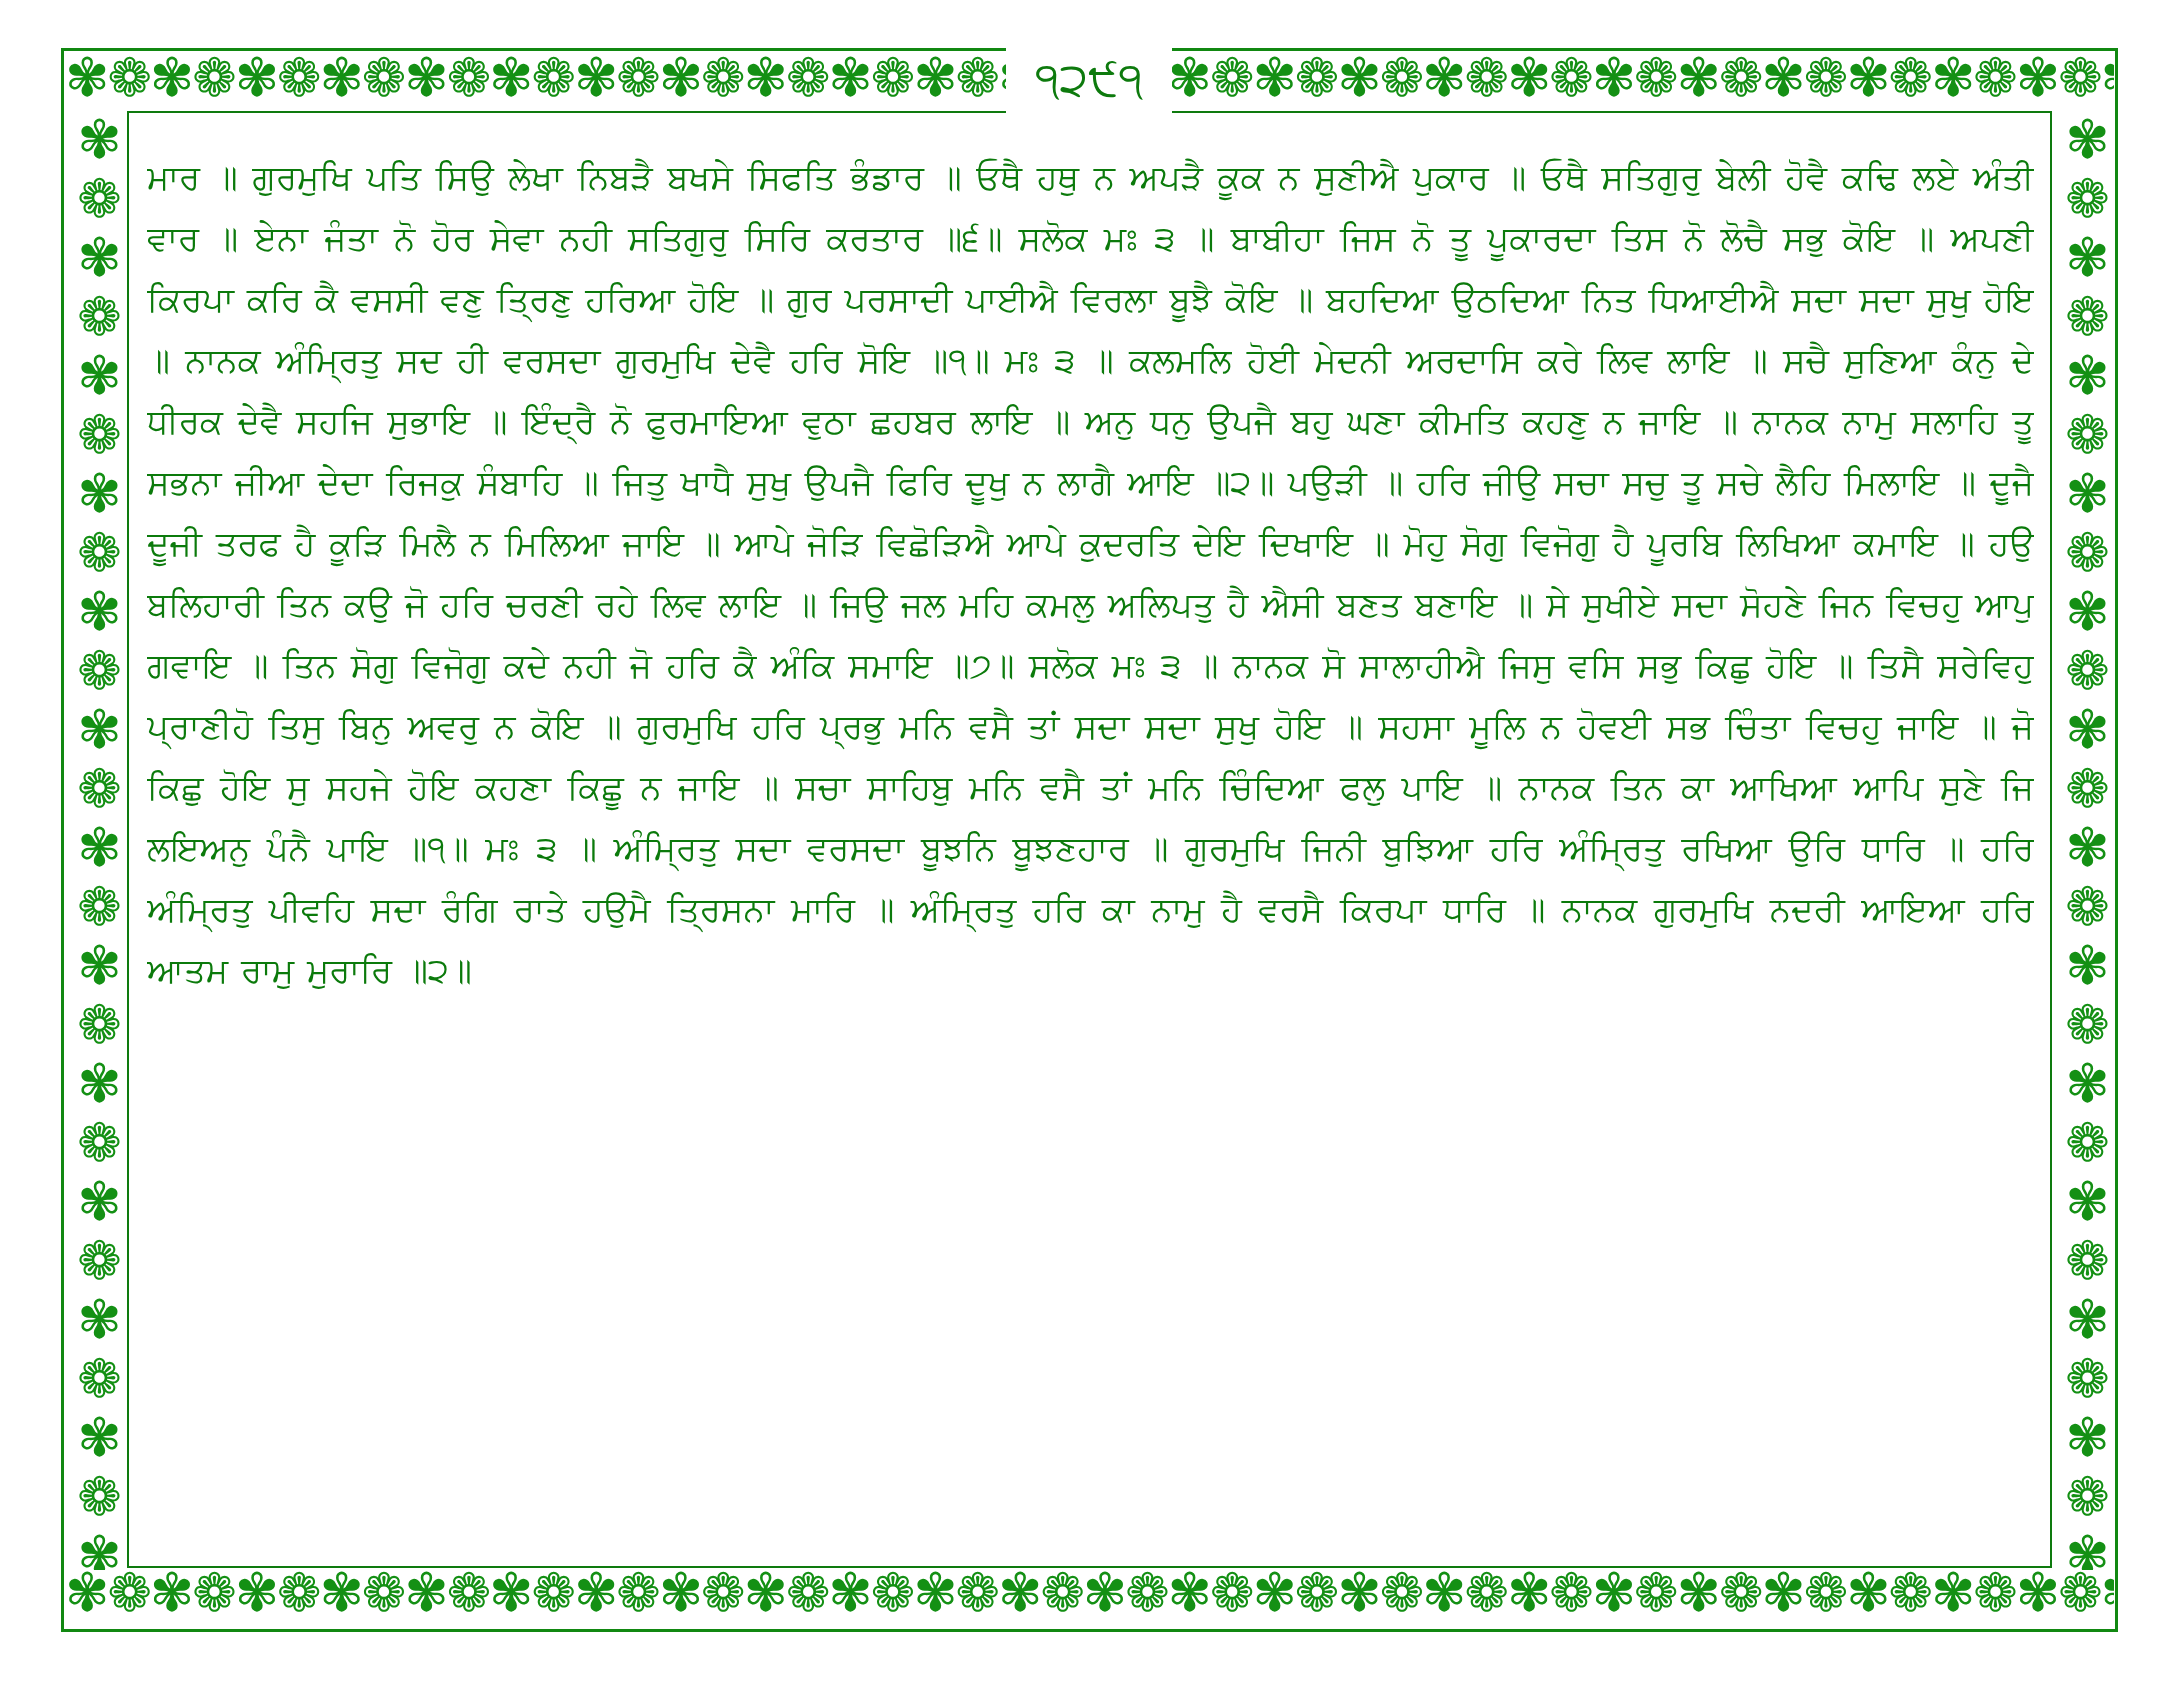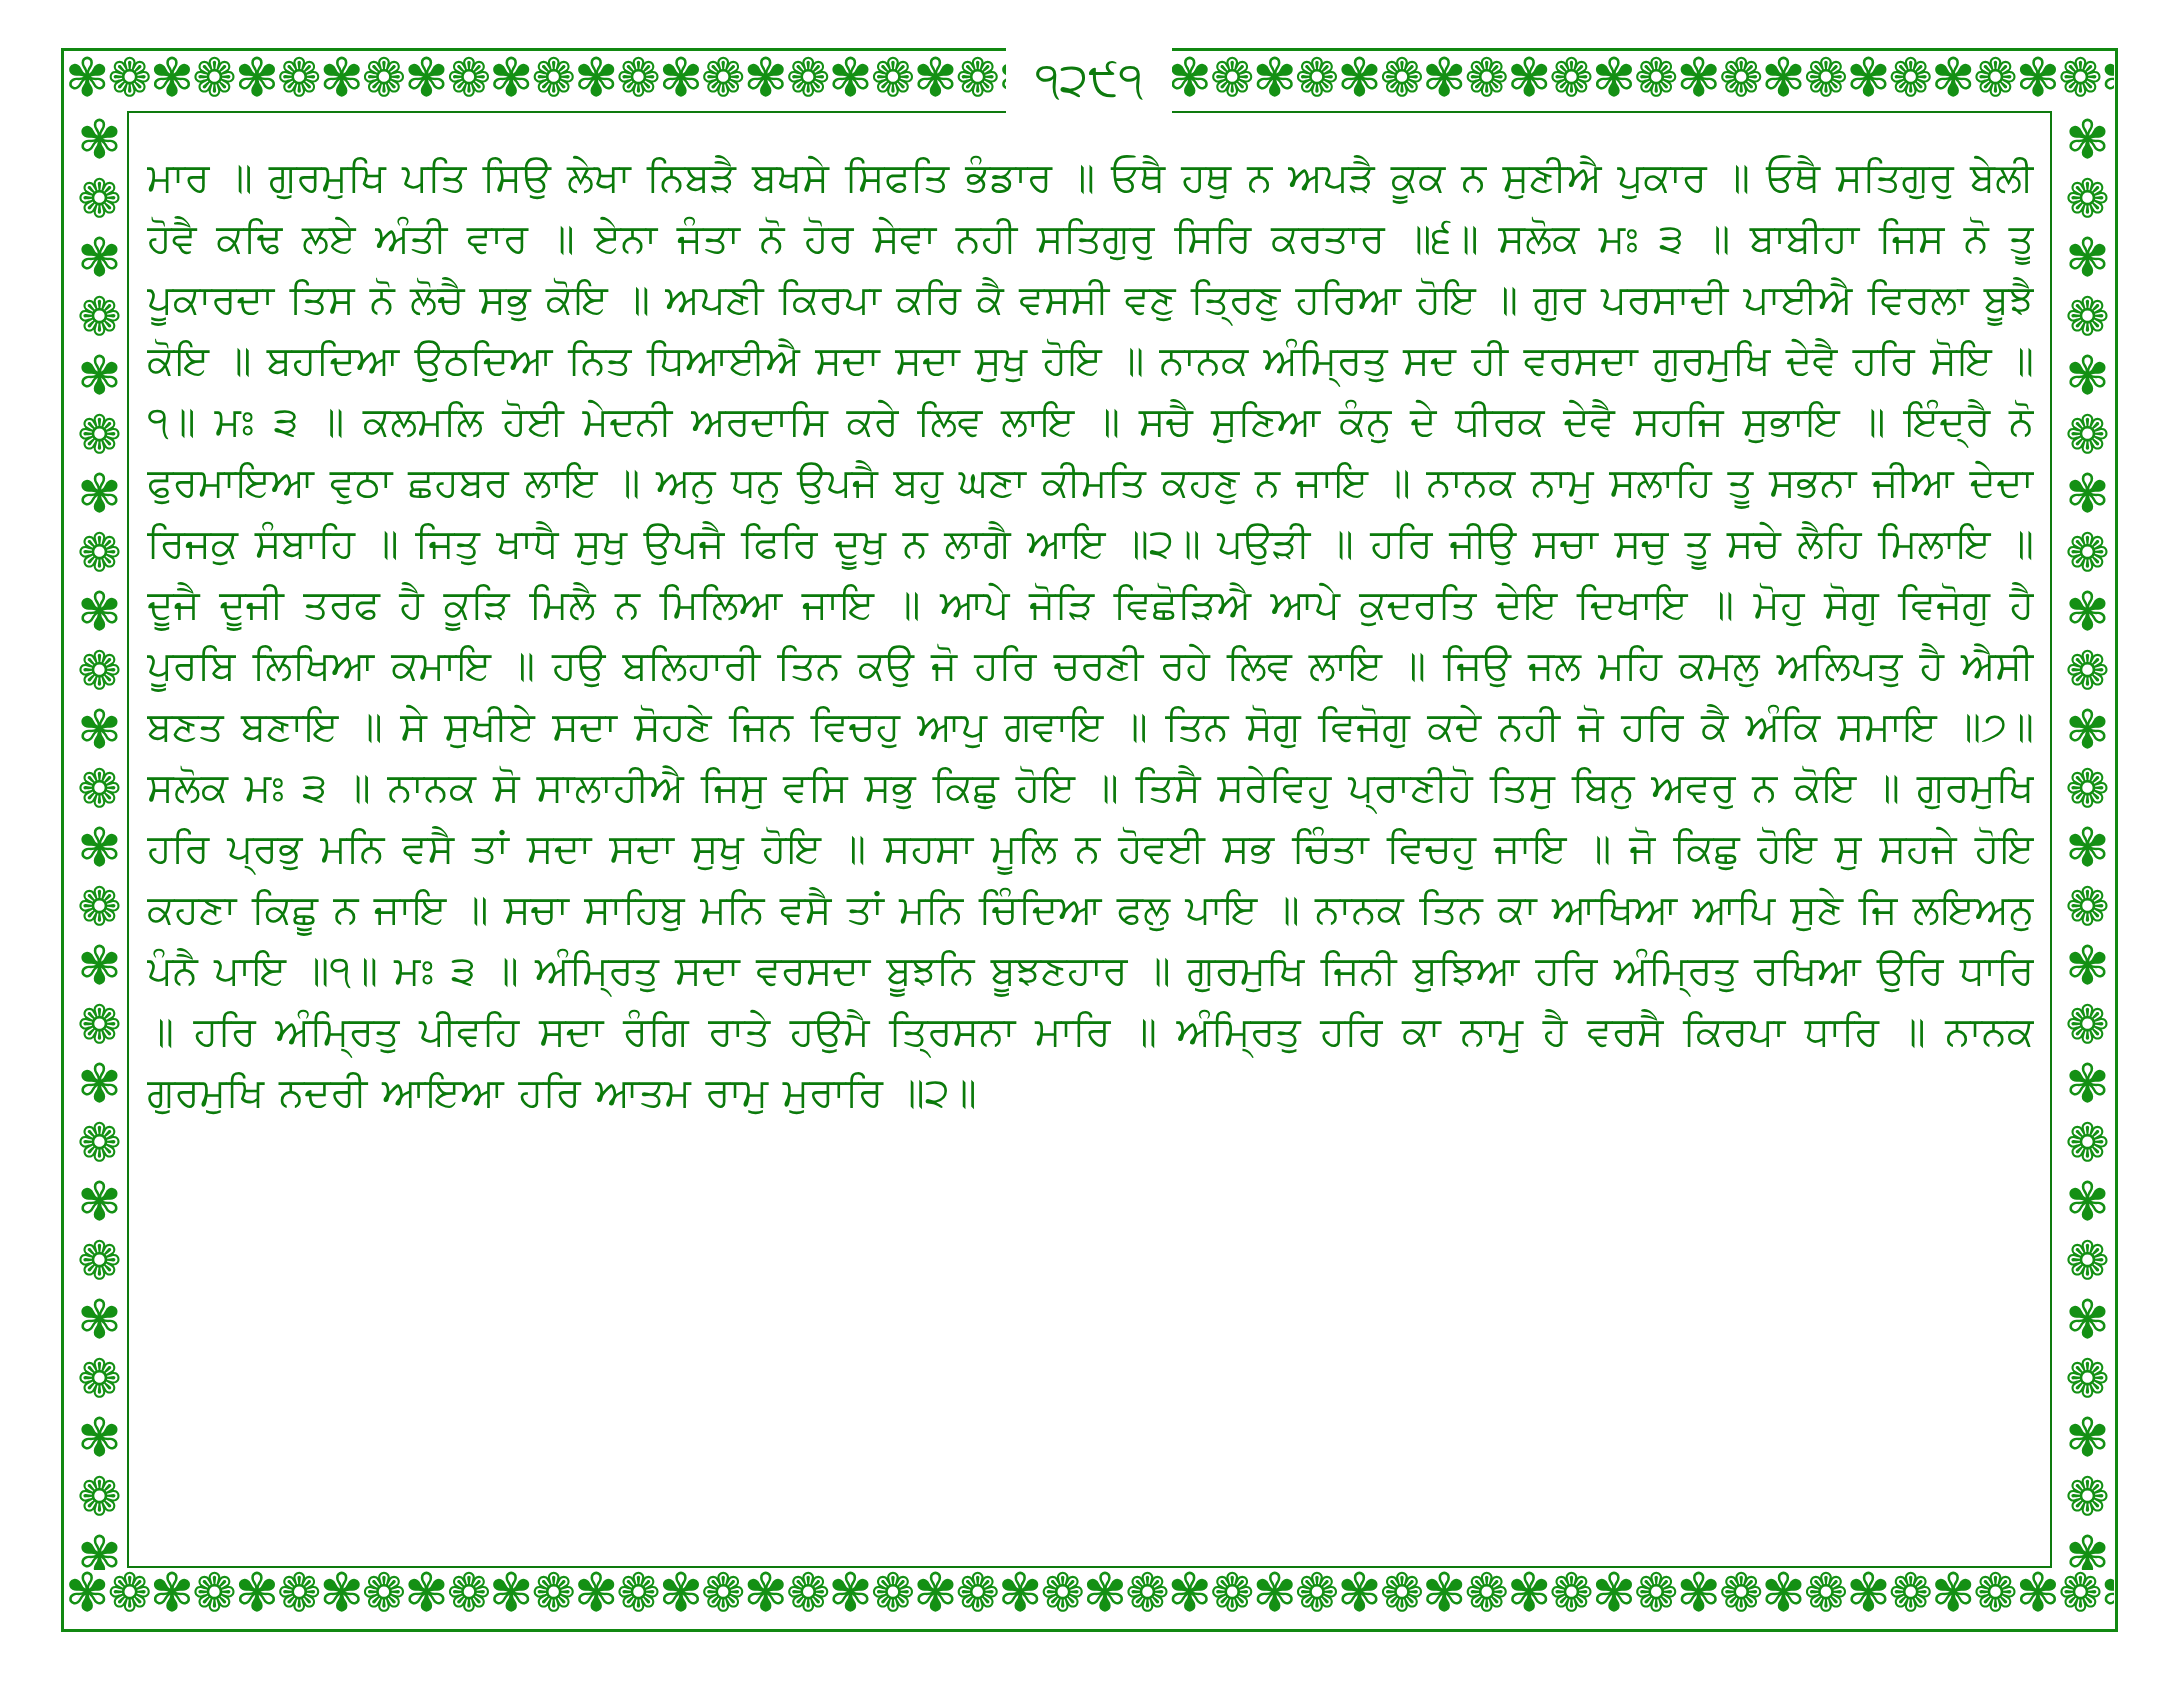--- a/index.html
+++ b/index.html
@@ -98,21 +98,21 @@
 
   
   .scripture {
     position: absolute;
     left: 147px;
     top: 147px;
     width: 1887px;
     height: 1406px;
     color: #0b7a0b;
     font-family: "DejaVu Sans", sans-serif;
-    font-size: 40px;
+    font-size: 34px;
     line-height: 61px;
     text-align: justify;
     text-justify: inter-word;
     word-spacing: 2px;
     overflow: hidden;
   }
   .scripture p {
     margin: 0;
     text-align: justify;
   }

